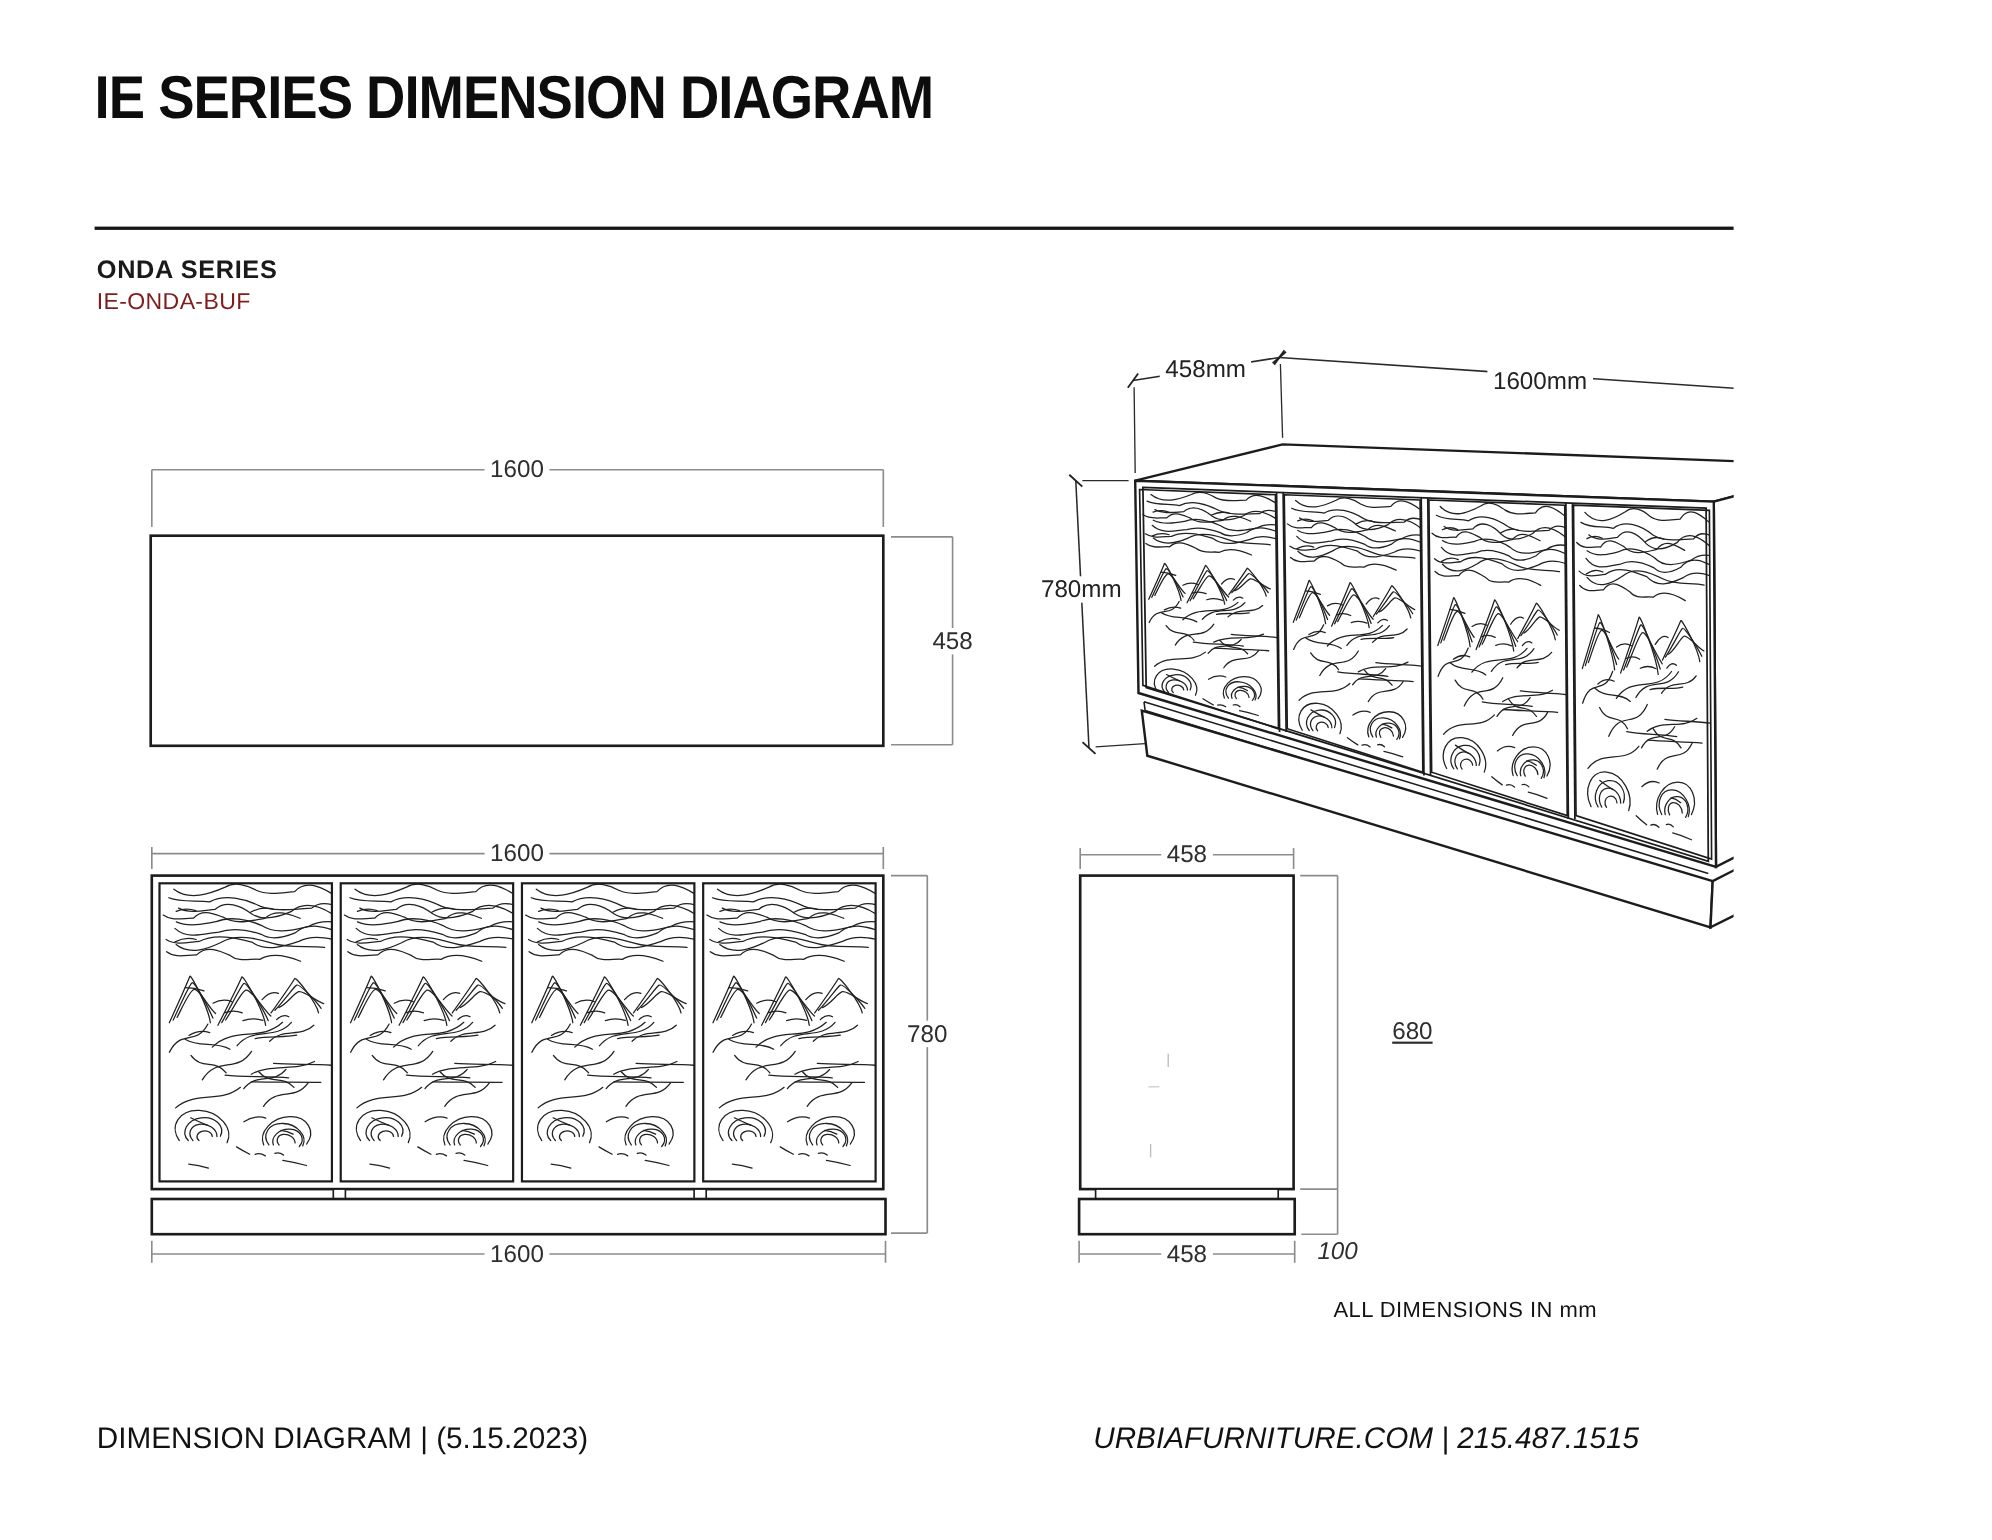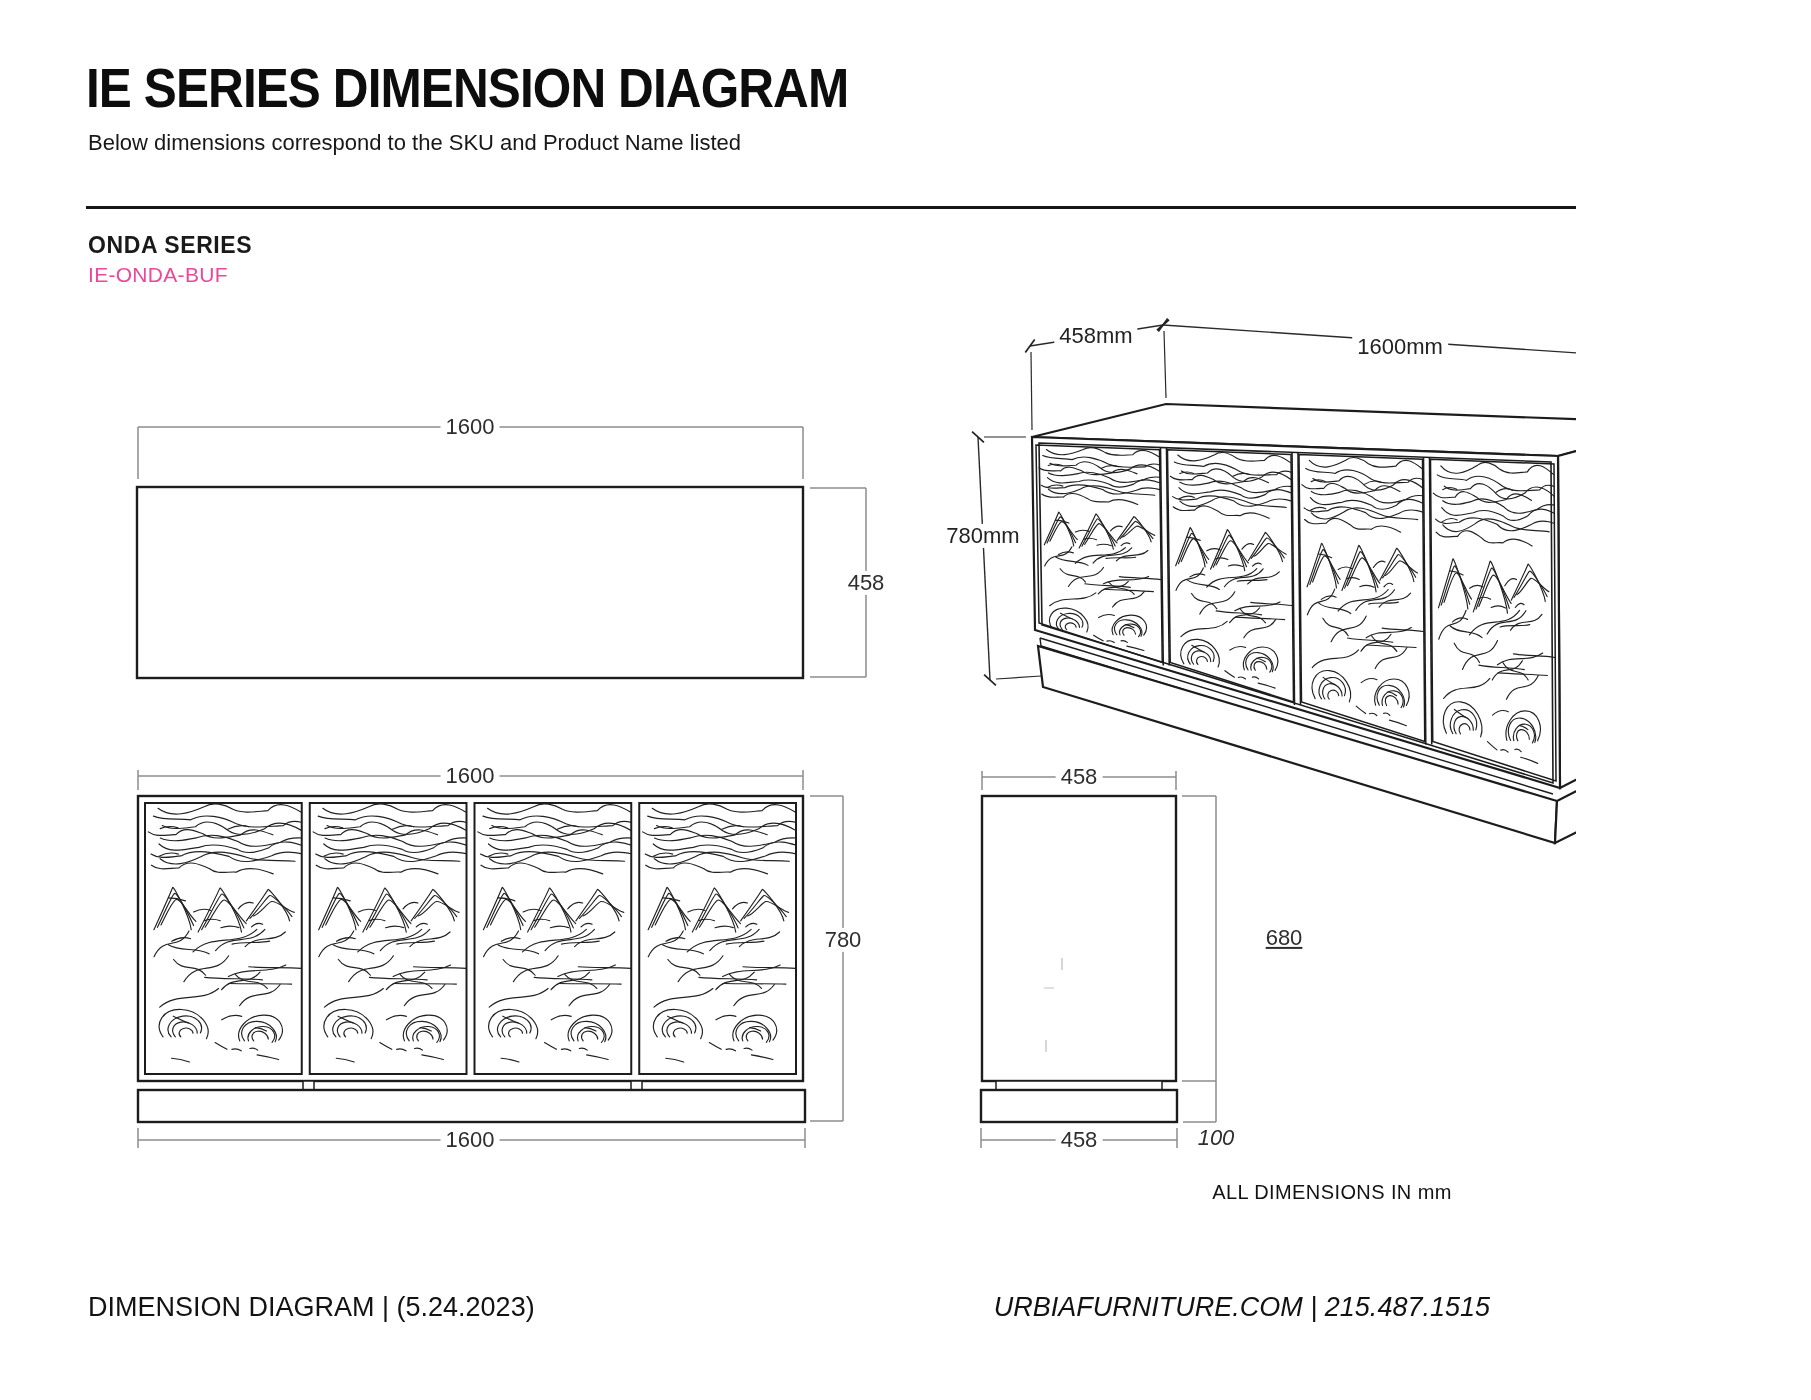--- a/index.html
+++ b/index.html
@@ -28,21 +28,21 @@
     left:88px;top:130px;
     font-size:22px;color:#181818;white-space:nowrap;
   }
   .divider{
     left:86px;top:206px;width:1650px;height:3px;background:#161616;
   }
   .product-name{
     left:88px;top:232px;font-size:23px;font-weight:700;letter-spacing:.6px;color:#1a1a1a;
   }
   .product-sku{
-    left:88px;top:263px;font-size:21px;color:#ec4899;letter-spacing:.3px;
+    left:88px;top:263px;font-size:21px;color:#7f1d1d;letter-spacing:.3px;
   }
   svg.drawing{left:0;top:0;}
   .dim{
     position:absolute;
     transform:translate(-50%,-50%);
     font-size:22px;color:var(--label);
     background:#ffffff;padding:0 5px;
     white-space:nowrap;line-height:1.1;
   }
   .dim.persp{color:#232323;}
@@ -59,21 +59,20 @@
   }
   .logo{left:1597px;top:84px;}
   #wavePat path{vector-effect:non-scaling-stroke;}
 </style>
 </head>
 <body>
 
 <div class="page">
 
   <div class="abs page-title">IE SERIES DIMENSION DIAGRAM</div>
-  <div class="abs subtitle">Below dimensions correspond to the SKU and Product Name listed</div>
 
   <svg class="abs logo" width="125" height="97" viewBox="0 0 125 97" aria-hidden="true">
     <path fill="#0d0d0d" d="M19,7 L57,7 L26,60 L30,64 L65,9 Q70,5 80,5 L103,5 Q117,5 117,19 L117,47
          Q117,92 62.5,92 Q8,92 8,47 L8,18 Q8,7 19,7 Z"></path>
   </svg>
 
   <div class="abs divider"></div>
 
   <div class="abs product-name">ONDA SERIES</div>
   <div class="abs product-sku">IE-ONDA-BUF</div>
@@ -295,16 +294,16 @@
 
   <div>
     <span class="dim" style="left:1079px;top:777px;">458</span>
     <span class="dim" style="left:1284px;top:938px;text-decoration:underline;">680</span>
     <span class="dim" style="left:1216px;top:1138px;font-style:italic;">100</span>
     <span class="dim" style="left:1079px;top:1140px;">458</span>
   </div>
 
   <div class="abs units-note">ALL DIMENSIONS IN mm</div>
 
-  <div class="abs footer-left">DIMENSION DIAGRAM | (5.24.2023)</div>
+  <div class="abs footer-left">DIMENSION DIAGRAM | (5.15.2023)</div>
   <div class="abs footer-right">URBIAFURNITURE.COM  |  215.487.1515</div>
 
 </div>
 
 </body></html>

